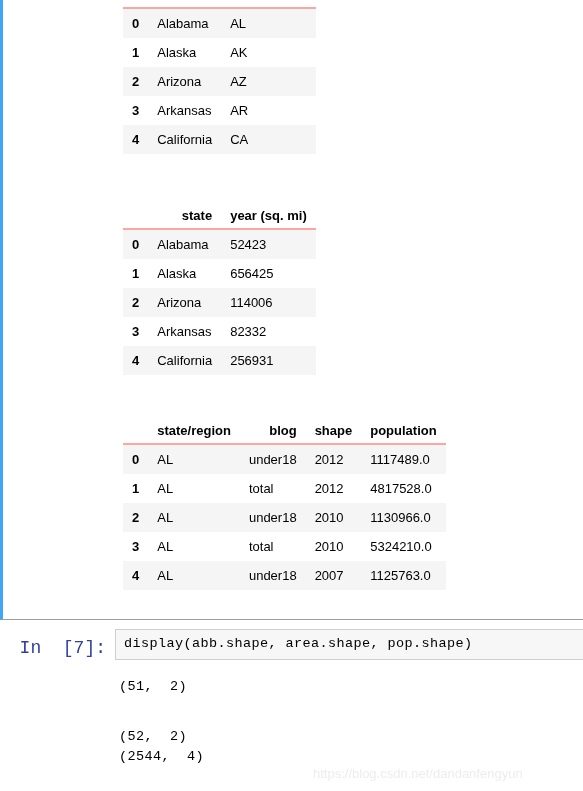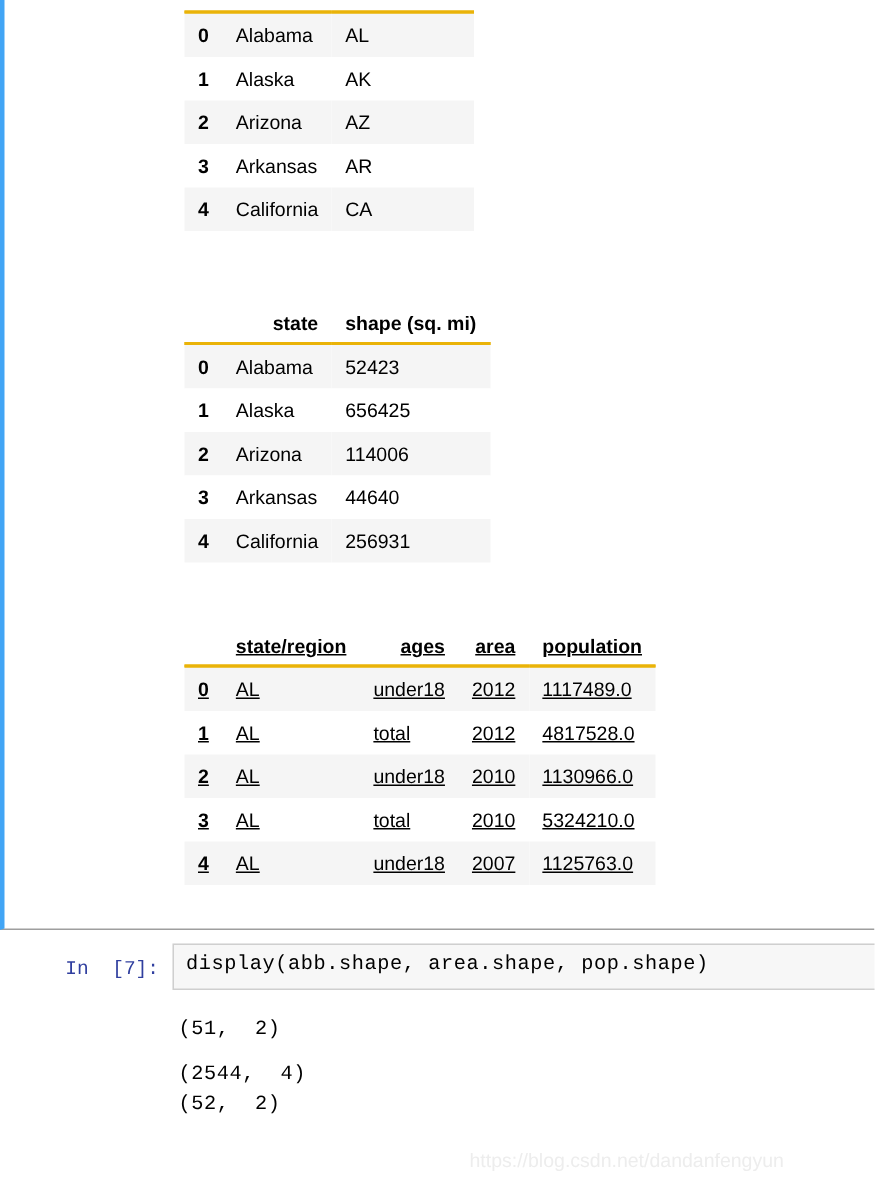--- a/index.html
+++ b/index.html
@@ -38,21 +38,21 @@
     border: none;
     font-family: "Liberation Sans", sans-serif;
     font-size: 13px;
     color: #000000;
   }
   table.dataframe thead th {
     font-weight: bold;
     text-align: right;
     padding: 3px 9px 5px 9px;
     border: none;
-    border-bottom: 2px solid #eab308;
+    border-bottom: 2px solid #fca5a5;
     white-space: nowrap;
     vertical-align: bottom;
   }
   table.dataframe tbody th {
     font-weight: bold;
     text-align: left;
     padding: 7px 9px 7px 9px;
     border: none;
     white-space: nowrap;
   }
@@ -65,39 +65,39 @@
   table.dataframe tbody tr:nth-child(odd) {
     background: #f5f5f5;
   }
   table.dataframe tbody tr:nth-child(even) {
     background: #ffffff;
   }
 
   
   #df-abb   { left: 120px; top: -16px; }
   #df-area  { left: 120px; top: 205px; }
-  #df-pop   { left: 120px; top: 420px; text-decoration: underline; }
+  #df-pop   { left: 120px; top: 420px; }
 
   
   #input-cell {
     position: absolute;
     left: 0;
     top: 621px;
     width: 583px;
     height: 170px;
     background: #ffffff;
   }
   .prompt {
     position: absolute;
     left: 14px;
     top: 638px;
     width: 92px;
     text-align: right;
     font-family: "Liberation Mono", monospace;
-    font-size: 13px;
+    font-size: 18px;
     color: #303f9f;
     white-space: pre;
   }
   #code-box {
     position: absolute;
     left: 115px;
     top: 629px;
     width: 500px;
     height: 31px;
     background: #f7f7f7;
@@ -117,21 +117,21 @@
     position: absolute;
     left: 119px;
     font-family: "Liberation Mono", monospace;
     font-size: 13.5px;
     letter-spacing: 0.4px;
     color: #000000;
     white-space: pre;
   }
   #out-0 { top: 679px; }
   #out-1 { top: 714px; margin-top: 15px; }
-  #out-2 { top: 709px; }
+  #out-2 { top: 749px; }
 
   
   #watermark {
     position: absolute;
     left: 313px;
     top: 766px;
     font-family: "Liberation Sans", sans-serif;
     font-size: 13px;
     color: #ededed;
     white-space: nowrap;
@@ -181,21 +181,21 @@
       </tbody>
     </table>
   </div>
 
   <div class="df-wrap" id="df-area">
     <table class="dataframe">
       <thead>
         <tr>
           <th></th>
           <th>state</th>
-          <th>shape (sq. mi)</th>
+          <th>year (sq. mi)</th>
         </tr>
       </thead>
       <tbody>
         <tr>
           <th>0</th>
           <td>Alabama</td>
           <td>52423</td>
         </tr>
         <tr>
           <th>1</th>
@@ -203,39 +203,39 @@
           <td>656425</td>
         </tr>
         <tr>
           <th>2</th>
           <td>Arizona</td>
           <td>114006</td>
         </tr>
         <tr>
           <th>3</th>
           <td>Arkansas</td>
-          <td>44640</td>
+          <td>82332</td>
         </tr>
         <tr>
           <th>4</th>
           <td>California</td>
           <td>256931</td>
         </tr>
       </tbody>
     </table>
   </div>
 
   <div class="df-wrap" id="df-pop">
     <table class="dataframe">
       <thead>
         <tr>
           <th></th>
           <th>state/region</th>
-          <th>ages</th>
-          <th>area</th>
+          <th>blog</th>
+          <th>shape</th>
           <th>population</th>
         </tr>
       </thead>
       <tbody>
         <tr>
           <th>0</th>
           <td>AL</td>
           <td>under18</td>
           <td>2012</td>
           <td>1117489.0</td>

